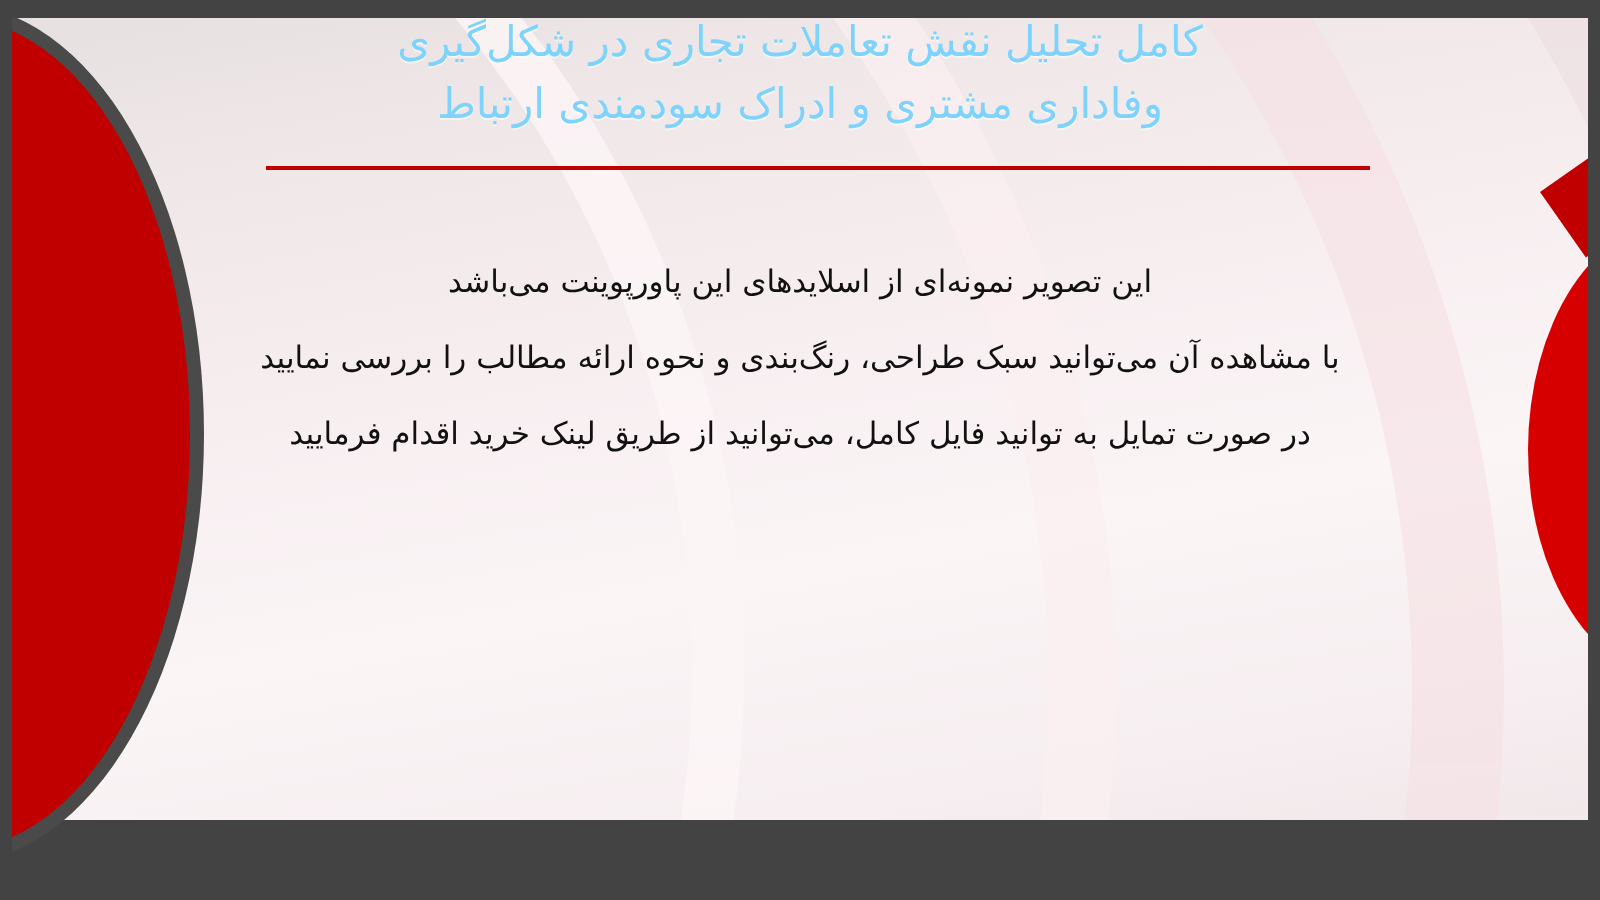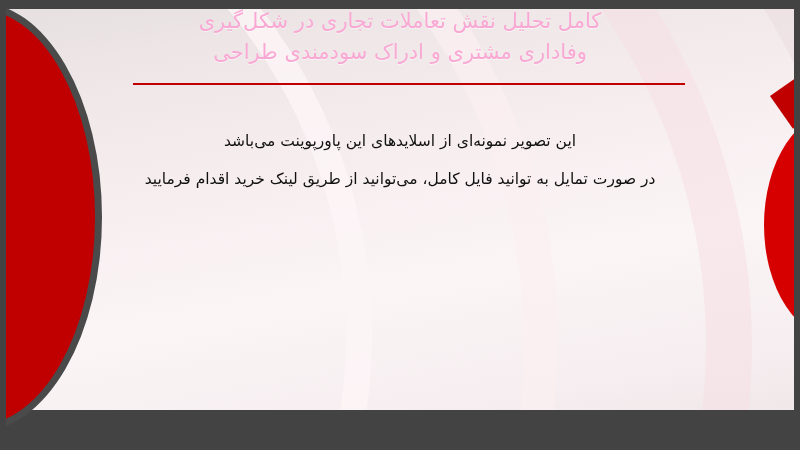--- a/index.html
+++ b/index.html
@@ -138,21 +138,21 @@
   
   .title-block {
     position: absolute;
     top: 6px;
     left: 0;
     width: 800px;
     z-index: 6;
     text-align: center;
   }
   .title-line {
-    color: #f9a8d4;
+    color: #7dd3fc;
     font-size: 21px;
     line-height: 31px;
     font-weight: 400;
     white-space: nowrap;
     text-shadow: 0 1px 0 rgba(255,255,255,.5);
   }
   .title-rule {
     position: absolute;
     left: 133px;
     top: 83px;
@@ -232,22 +232,23 @@
   <div class="ellipse-right"></div>
   <div class="ellipse-left"></div>
 
   <div class="bottom-band"></div>
   <div class="top-band"></div>
   <div class="side-band-left"></div>
   <div class="side-band-right"></div>
 
   <div class="title-block">
     <div class="title-line">کامل تحلیل نقش تعاملات تجاری در شکل‌گیری</div>
-    <div class="title-line">وفاداری مشتری و ادراک سودمندی طراحی</div>
+    <div class="title-line">وفاداری مشتری و ادراک سودمندی ارتباط</div>
   </div>
   <div class="title-rule"></div>
 
   <div class="body-block">
     <div class="body-line">این تصویر نمونه‌ای از اسلایدهای این پاورپوینت می‌باشد</div>
+    <div class="body-line">با مشاهده آن می‌توانید سبک طراحی، رنگ‌بندی و نحوه ارائه مطالب را بررسی نمایید</div>
     <div class="body-line">در صورت تمایل به توانید فایل کامل، می‌توانید از طریق لینک خرید اقدام فرمایید</div>
   </div>
 
 </div>
 
 </body></html>

